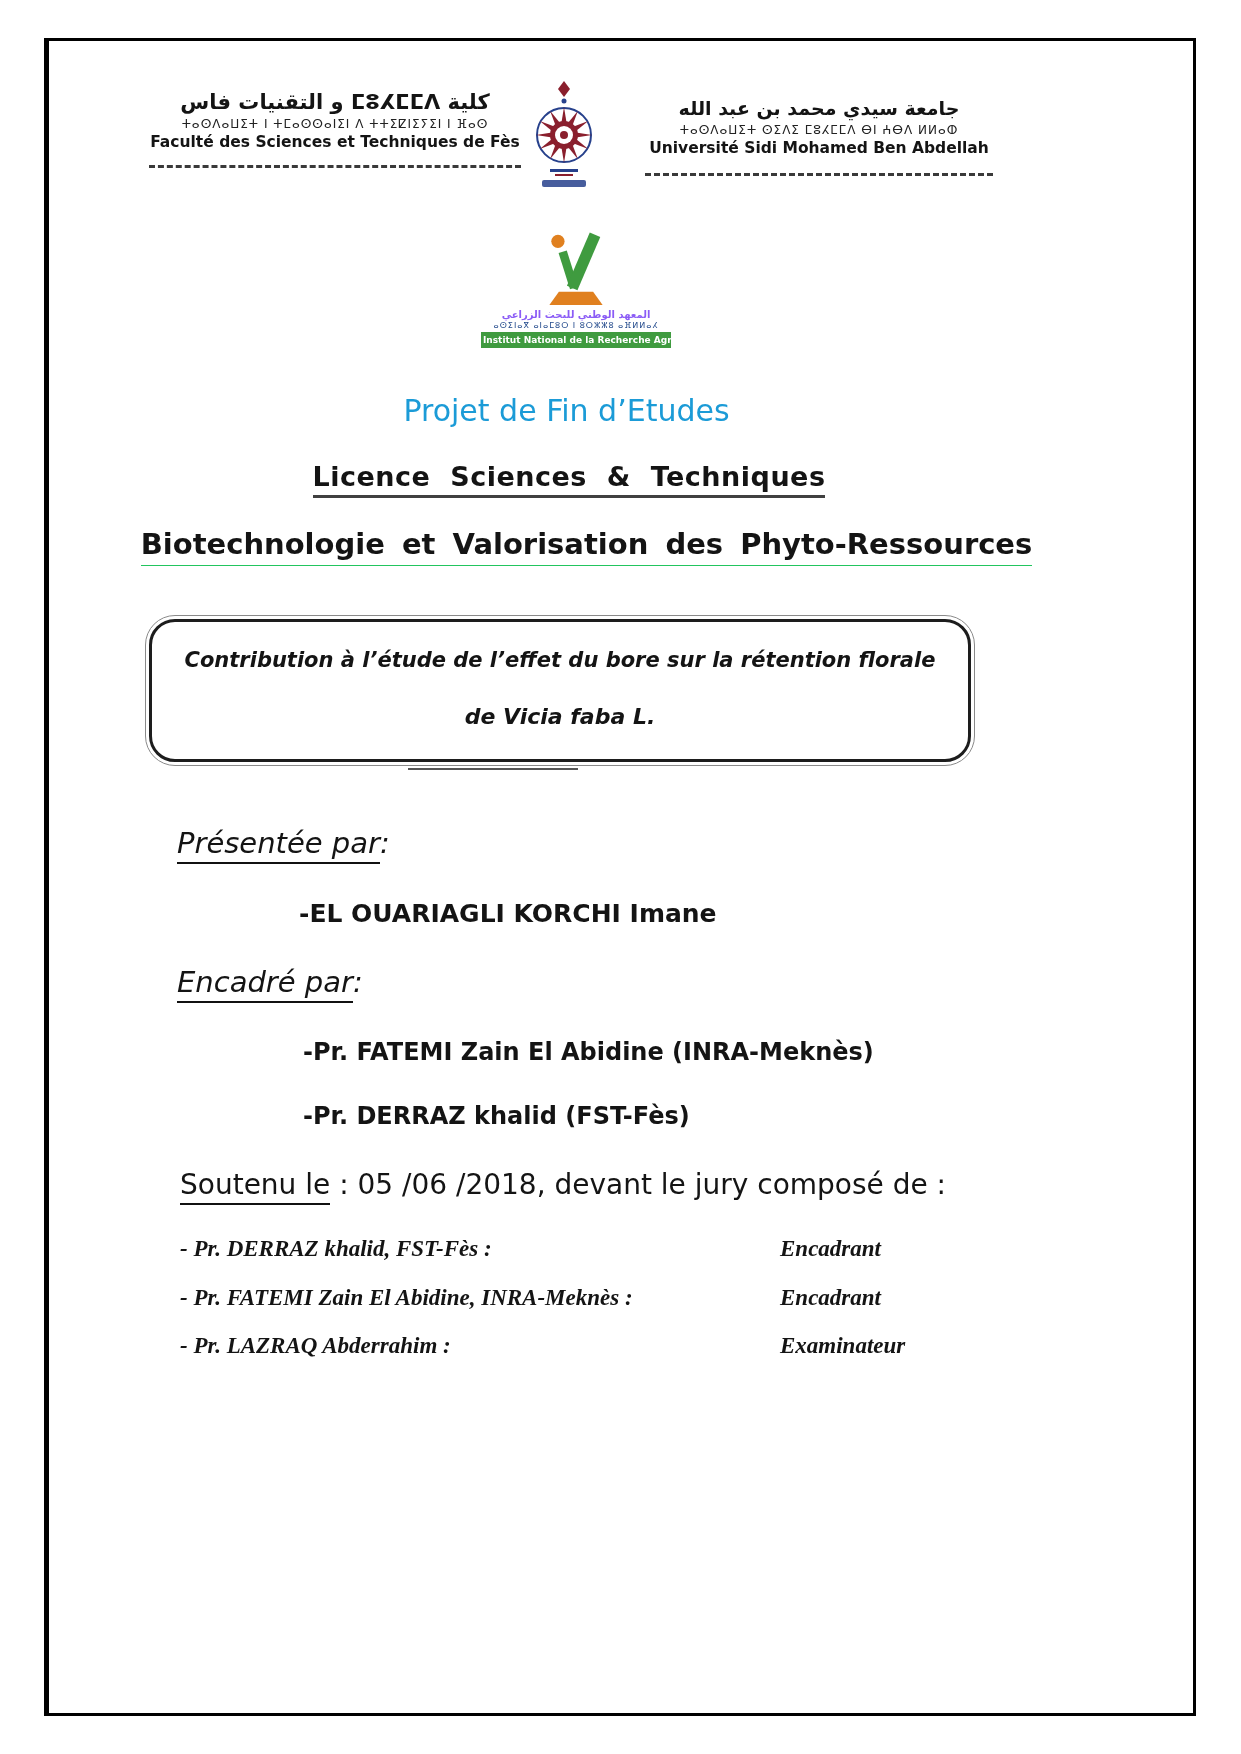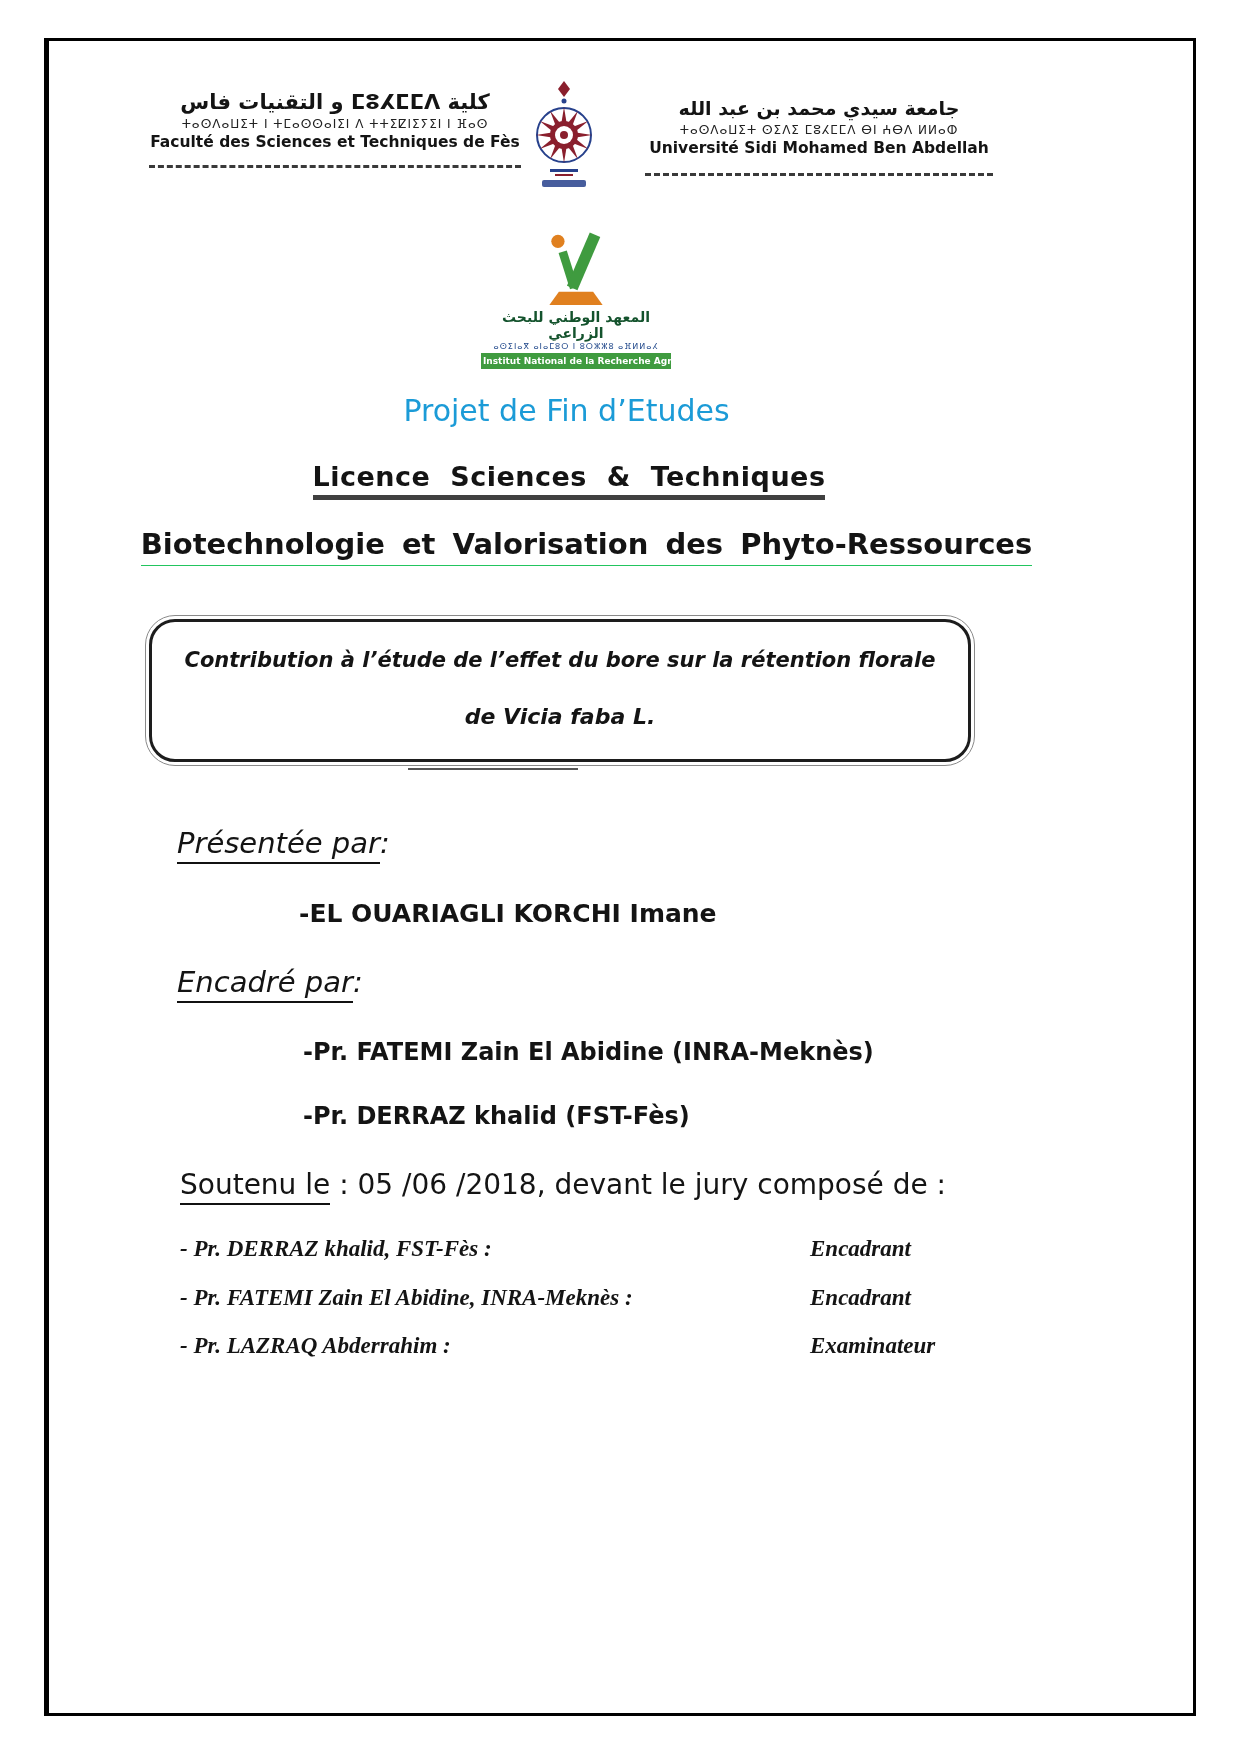--- a/index.html
+++ b/index.html
@@ -25,32 +25,32 @@
   .header-left  { left: 100px; top: 48px;  width: 372px; padding-bottom: 14px; }
   .header-right { left: 596px; top: 56px;  width: 348px; padding-bottom: 16px; }
   .hdr-ar  { font-size: 21px; font-weight: bold; direction: rtl; line-height: 1.25; }
   .hdr-tif { font-size: 12px; letter-spacing: 1px; margin-top: 2px; color: #222; }
   .hdr-fr  { font-size: 15.5px; font-weight: bold; margin-top: 2px; }
   .header-right .hdr-ar { font-size: 19px; }
   .fst-seal { position: absolute; left: 465px; top: 36px; width: 100px; height: 118px; }
   
   .inra { position: absolute; left: 432px; top: 188px; width: 190px; text-align: center; }
   .inra-logo { display: block; margin: 0 auto; }
-  .inra-ar  { font-size: 14px; font-weight: bold; color: #14532d; direction: rtl; margin-top: 2px; }
+  .inra-ar  { font-size: 10px; font-weight: bold; color: #8b5cf6; direction: rtl; margin-top: 2px; }
   .inra-tif { font-size: 8px; color: #234a8c; margin-top: 1px; letter-spacing: 1px; }
   .inra-strip {
     margin-top: 2px; background: var(--inra-green, #3f9b3f);
     color: #fff; font-size: 9px; font-weight: bold; padding: 3px 2px;
     white-space: nowrap;
   }
   
   .centered { position: absolute; left: 0; text-align: center; }
   .project-title { top: 352px; width: 1035px; font-size: 30px; font-weight: normal; color: var(--accent-blue, #1b9bd7); }
   .degree  { top: 420px; width: 1040px; font-size: 27px; font-weight: bold; }
-  .degree span  { border-bottom: 5px solid #404040; padding-bottom: 3px; word-spacing: 10px; letter-spacing: .5px; white-space: nowrap; }
+  .degree span  { border-bottom: 3px solid #404040; padding-bottom: 3px; word-spacing: 10px; letter-spacing: .5px; white-space: nowrap; }
   .program { top: 486px; width: 1075px; font-size: 29px; font-weight: bold; }
   .program span { border-bottom: 1px solid #22c55e; padding-bottom: 4px; word-spacing: 7px; white-space: nowrap; }
   
   .subject-box {
     position: absolute; left: 100px; top: 578px; width: 822px;
     border: 3px solid #1d1d1d; border-radius: 26px;
     outline: 1px solid #8a8a8a; outline-offset: 3px;
     padding: 26px 10px 30px; text-align: center; background: #fff;
   }
   .subject-box::after {
@@ -67,21 +67,21 @@
   .encadre-label   { left: 128px; top: 924px; }
   .sup-1 { position: absolute; left: 254px; top: 997px;  font-size: 24px; font-weight: bold; }
   .sup-2 { position: absolute; left: 254px; top: 1061px; font-size: 24px; font-weight: bold; }
   .soutenu { position: absolute; left: 131px; top: 1127px; font-size: 28px; }
   
   .jury {
     position: absolute; left: 131px; top: 1194px; width: 940px;
     font-family: "Liberation Serif", serif;
     font-style: italic; font-weight: bold; font-size: 23px; line-height: 1.2;
   }
-  .jury-row  { display: flex; margin-bottom: 21px; gap: 30px; }
+  .jury-row  { display: flex; margin-bottom: 21px; }
   .jury-name { width: 600px; }
   
   .year { position: absolute; left: 468px; top: 1378px; font-size: 28px; font-weight: bold; word-spacing: 4px; }
 </style>
 </head>
 <body>
 
 <div class="frame">
 
   <div class="header-block header-left">

